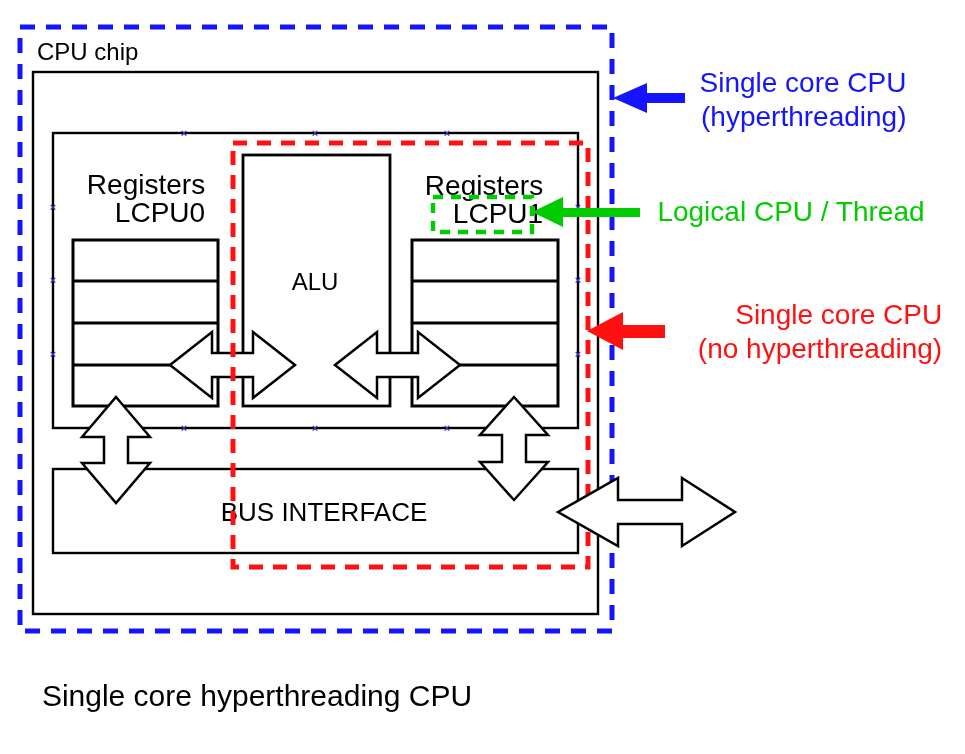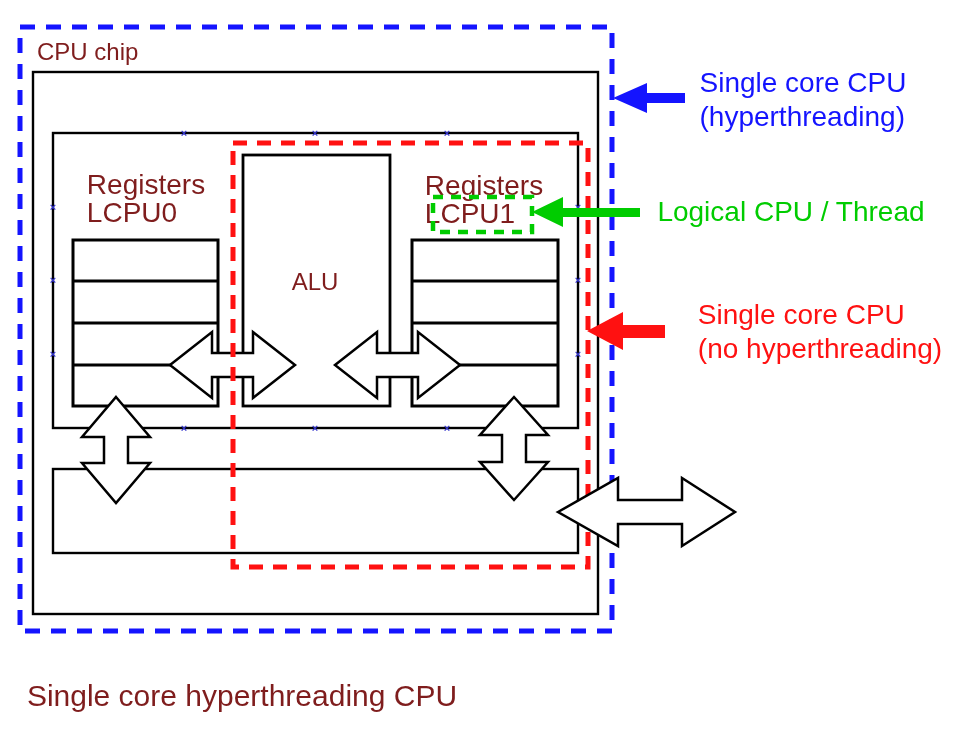--- a/index.html
+++ b/index.html
@@ -4,35 +4,35 @@
 <style>
   :root{
     --blue:#1414ff; --red:#ff1111; --green:#00cc00; --black:#000000; --marker:#3333cc;
   }
   html,body{margin:0;padding:0;background:#ffffff;}
   #canvas{
     position:relative; width:965px; height:754px; background:#ffffff;
     font-family:"Liberation Sans", sans-serif; color:#000; overflow:hidden;
   }
   #canvas svg{position:absolute;left:0;top:0;}
-  .lbl{position:absolute; white-space:nowrap; color:#7f1d1d;}
-  .ctr{transform:translate(-50%,-50%); text-align:left;}
+  .lbl{position:absolute; white-space:nowrap; color:#000000;}
+  .ctr{transform:translate(-50%,-50%); text-align:right;}
   .vctr{transform:translateY(-50%);}
   .chip-label{left:37px; top:38px; font-size:24px;}
   .reg-label{font-size:28px; line-height:28px;}
   .reg-left{left:146px; top:199px;}
   .reg-right{left:484px; top:200px;}
   .alu-label{left:315px; top:282px; font-size:24px;}
   .bus-label{left:324px; top:512px; font-size:26px;}
   .sysbus-label{left:748px; top:512px; font-size:30px;}
   .ann{font-size:28px; line-height:34px;}
   .ann-blue{left:803px; top:100px; color:var(--blue);}
   .ann-green{left:791px; top:212px; color:var(--green);}
   .ann-red{left:820px; top:332px; color:var(--red);}
-  .caption{left:242px; top:696px; font-size:30px; line-height:40px;}
+  .caption{left:257px; top:696px; font-size:30px; line-height:40px;}
   .xmark{
     position:absolute; transform:translate(-50%,-50%);
     font-size:11px; line-height:11px; color:var(--marker); font-weight:bold;
   }
   .overlay{pointer-events:none;}
 </style>
 </head>
 <body>
 
 <div id="canvas">
@@ -78,20 +78,21 @@
     <div>Registers</div>
     <div>LCPU0</div>
   </div>
 
   <div class="lbl ctr reg-label reg-right">
     <div>Registers</div>
     <div>LCPU1</div>
   </div>
 
   <div class="lbl ctr alu-label">ALU</div>
+  <div class="lbl ctr bus-label">BUS INTERFACE</div>
 
   <div class="lbl ctr ann ann-blue">
     <div>Single core CPU</div>
     <div>(hyperthreading)</div>
   </div>
 
   <div class="lbl ctr ann ann-green">Logical CPU / Thread</div>
 
   <div class="lbl ctr ann ann-red">
     <div>Single core CPU</div>

